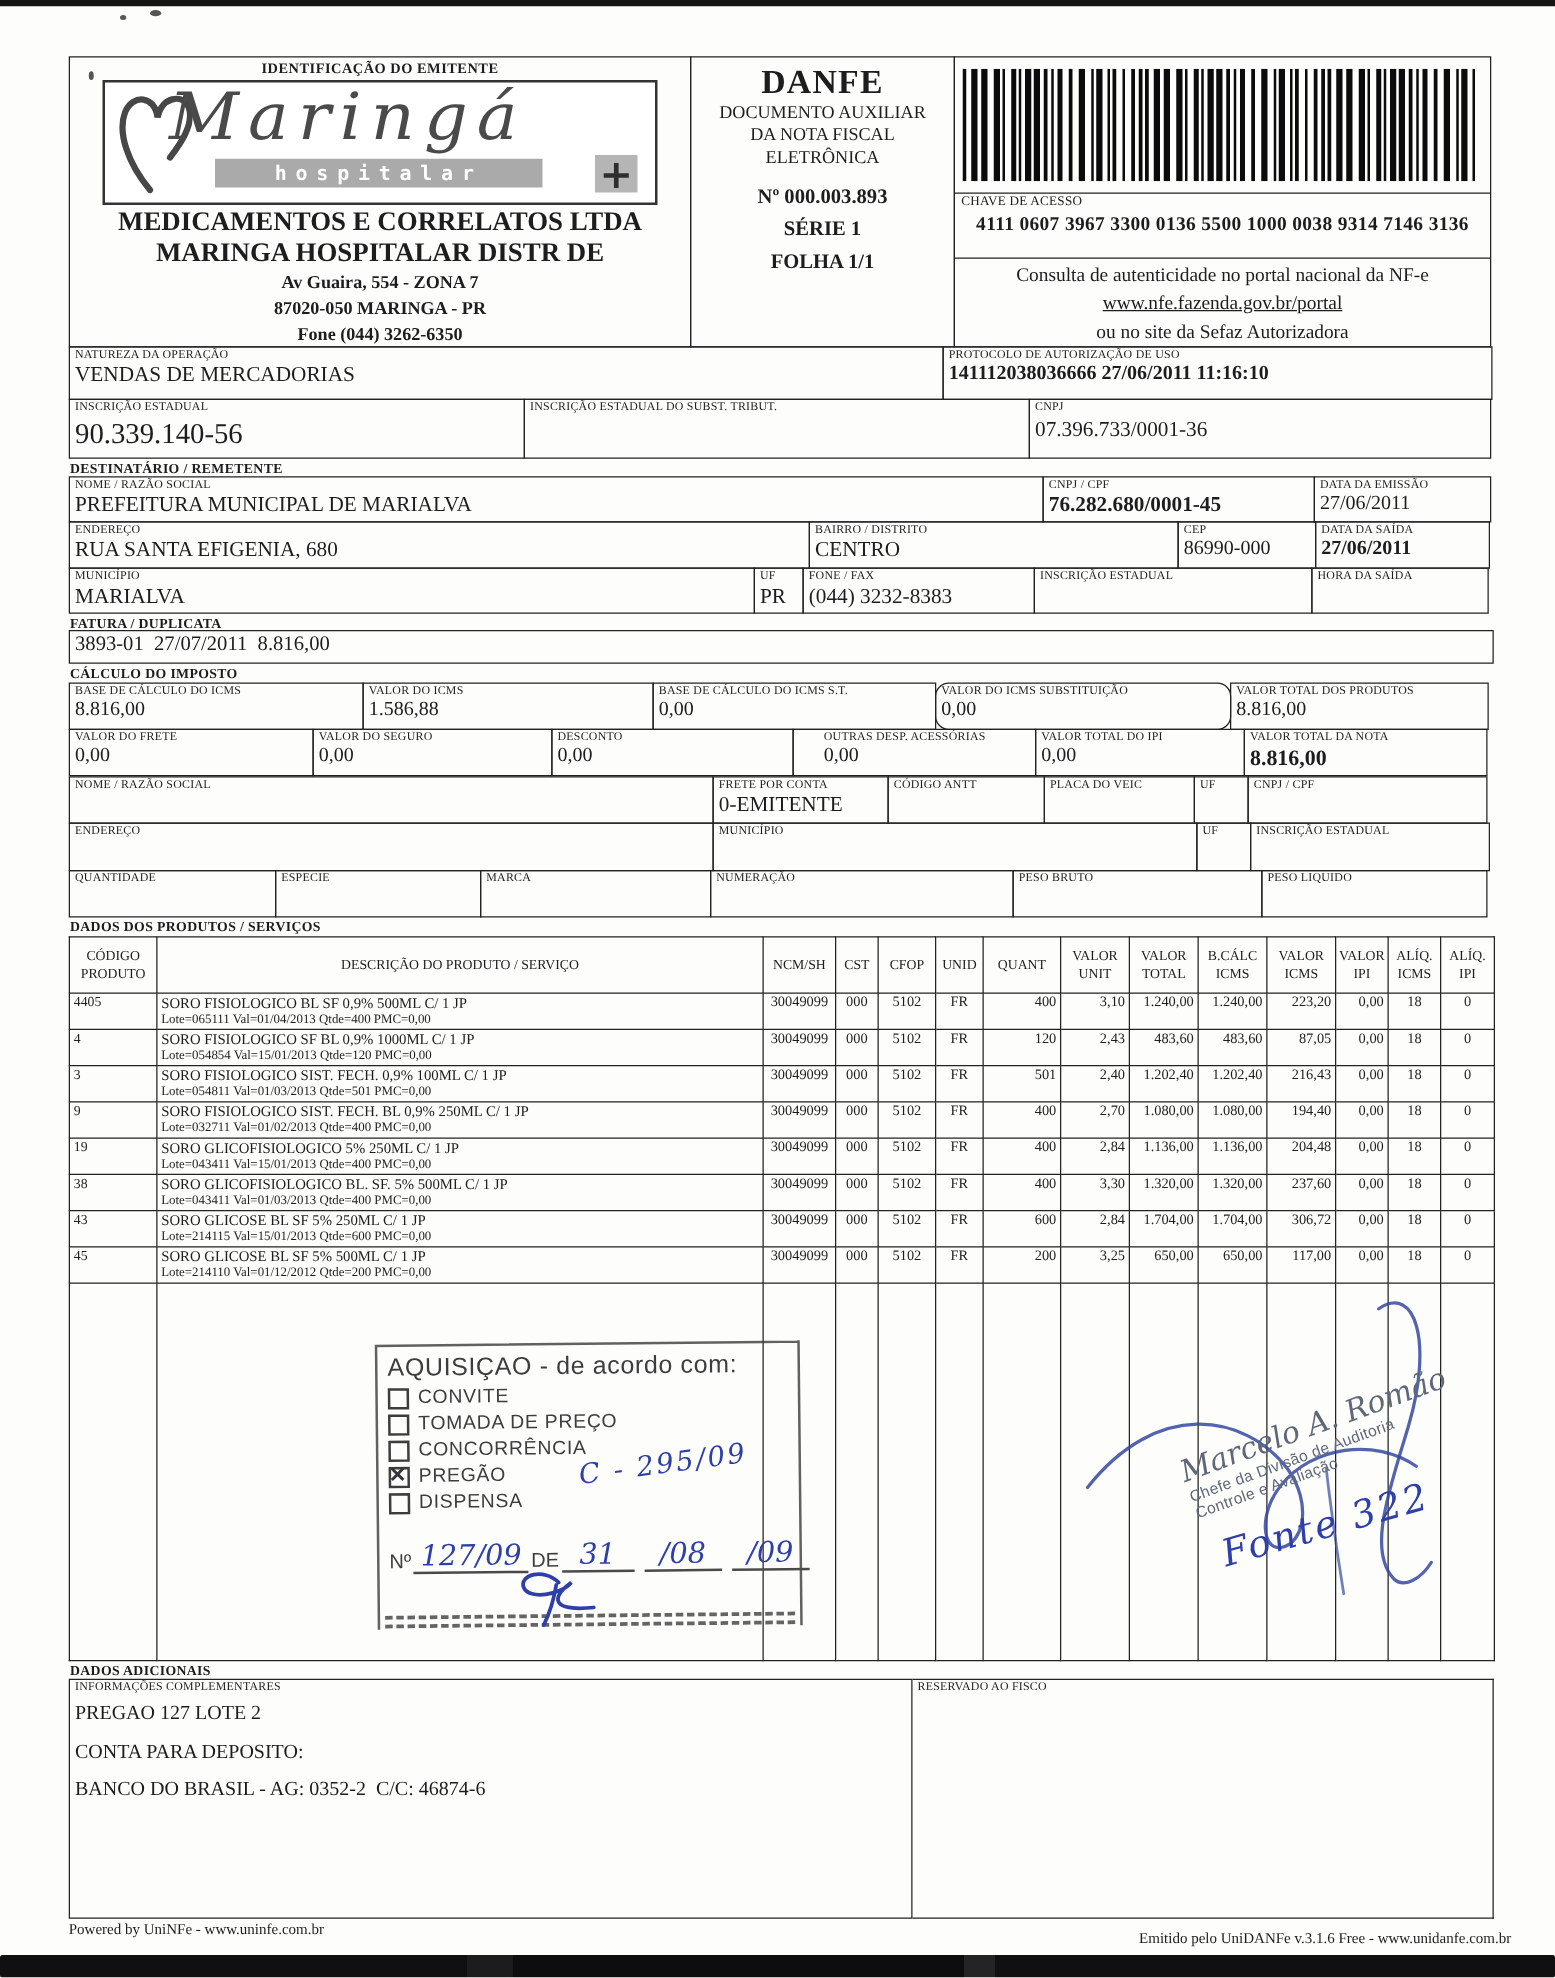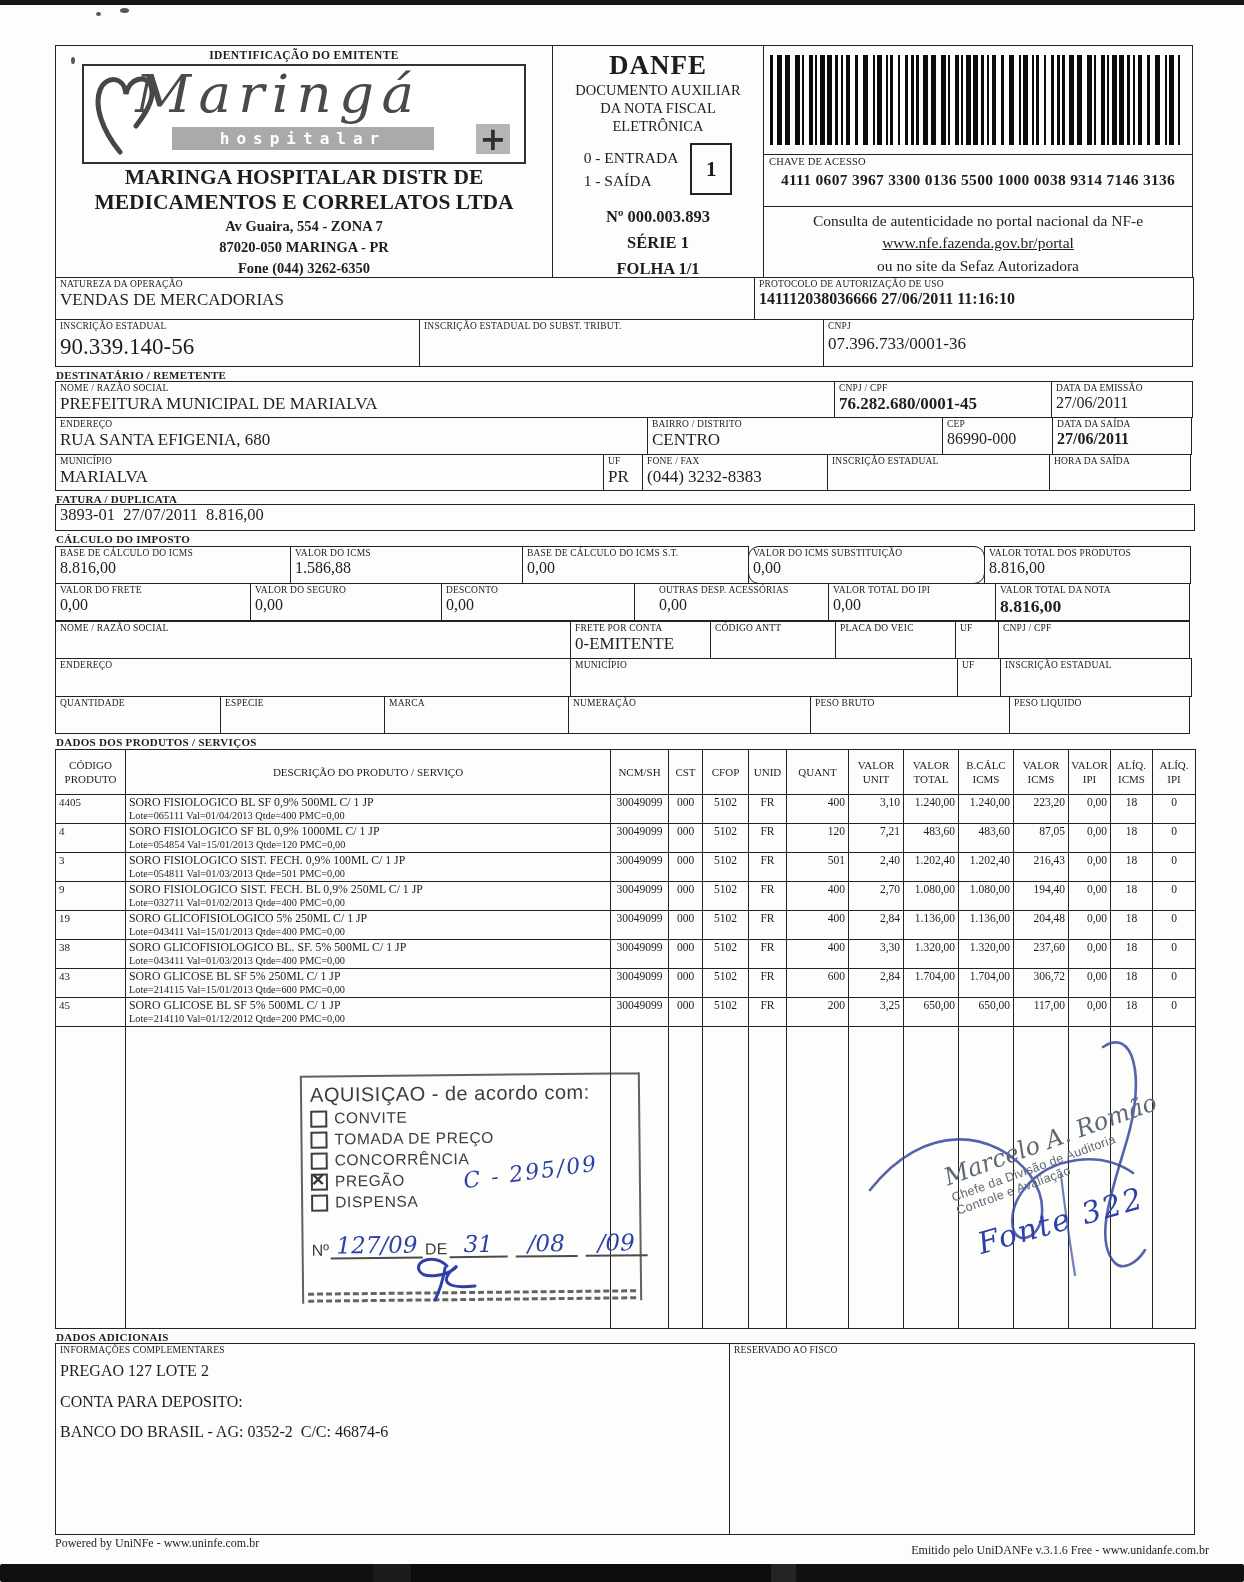--- a/index.html
+++ b/index.html
@@ -115,40 +115,33 @@
       <div class="logo-box">
         <svg width="64" height="88" style="position:absolute;left:6px;top:2px;" viewBox="0 0 64 88">
           <path d="M30 84 C12 62 4 38 10 22 C16 7 34 8 36 26 C39 10 56 6 61 18 C66 32 52 50 46 58" fill="none" stroke="#474747" stroke-width="5" stroke-linecap="round"></path>
         </svg>
         <div class="logo-script">Maringá</div>
         <div class="logo-band">
             <span>hospitalar</span>
           </div>
         <div class="logo-plus">+</div>
       </div>
+      <div class="company">MEDICAMENTOS E CORRELATOS LTDA</div>
       <div class="company">MARINGA HOSPITALAR DISTR DE</div>
-      <div class="company">MEDICAMENTOS E CORRELATOS LTDA</div>
       <div class="addr">
         <div>Av Guaira, 554 - ZONA 7</div>
         <div>87020-050 MARINGA - PR</div>
         <div>Fone (044) 3262-6350</div>
       </div>
     </div>
     <div class="hdr-mid">
       <div class="danfe-title">DANFE</div>
       <div class="danfe-sub">DOCUMENTO AUXILIAR</div>
       <div class="danfe-sub">DA NOTA FISCAL</div>
       <div class="danfe-sub">ELETRÔNICA</div>
-      <div class="es-row">
-        <div class="es-lines">
-          <div>0 - ENTRADA</div>
-          <div>1 - SAÍDA</div>
-        </div>
-        <div class="type-box">1</div>
-      </div>
       <div class="danfe-num">
         <div>Nº 000.003.893</div>
         <div>SÉRIE 1</div>
         <div>FOLHA 1/1</div>
       </div>
     </div>
     <div class="hdr-right">
       <div class="bc-cell">
           <div class="barcode">
             <div class="b" style="width: 3px; flex: 0 0 3px;"></div>
@@ -573,21 +566,21 @@
           <td class="c-left">4</td>
           <td class="c-desc">
             <div class="d1">SORO FISIOLOGICO SF BL 0,9% 1000ML C/ 1 JP</div>
             <div class="d2">Lote=054854 Val=15/01/2013 Qtde=120 PMC=0,00</div>
           </td>
           <td class="c-c">30049099</td>
           <td class="c-c">000</td>
           <td class="c-c">5102</td>
           <td class="c-c">FR</td>
           <td class="c-r">120</td>
-          <td class="c-r">7,21</td>
+          <td class="c-r">2,43</td>
           <td class="c-r">483,60</td>
           <td class="c-r">483,60</td>
           <td class="c-r">87,05</td>
           <td class="c-r">0,00</td>
           <td class="c-c">18</td>
           <td class="c-c">0</td>
         </tr>
         <tr class="prow">
           <td class="c-left">3</td>
           <td class="c-desc">

